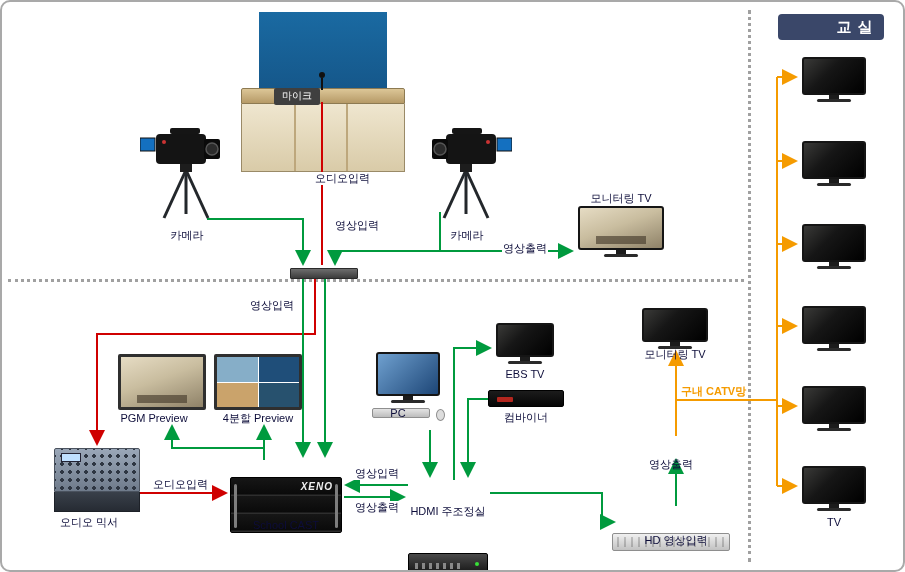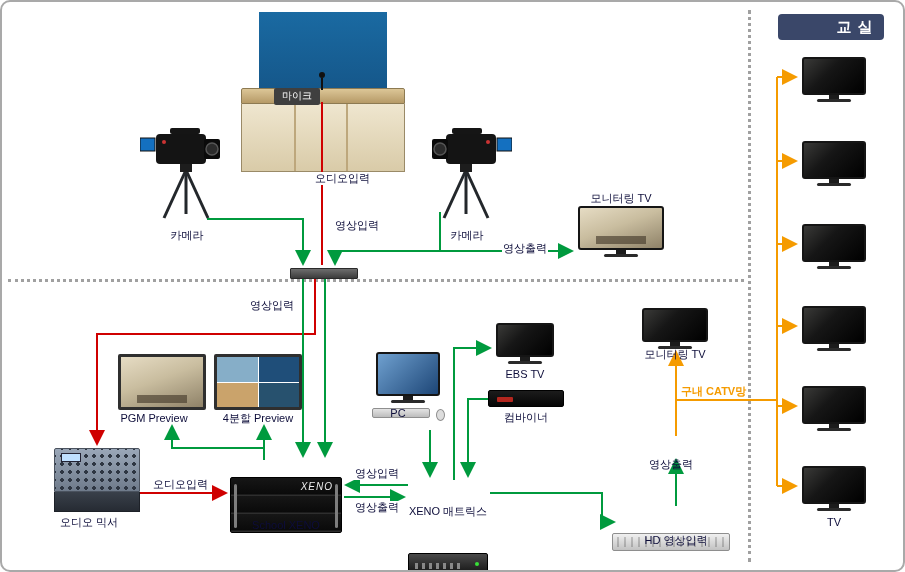--- a/index.html
+++ b/index.html
@@ -47,21 +47,21 @@
   .mouse{background:#ddd;border:1px solid #8f8f8f;border-radius:50%;}
   
   .mixer-top{position:relative;height:44px;border:1px solid #4a525e;border-radius:2px 2px 0 0;
     background:linear-gradient(180deg,#9aa7b8,#6f7b8b);
     background-image:radial-gradient(circle,#2e3642 1.6px,rgba(0,0,0,0) 2px),linear-gradient(180deg,#9aa7b8,#6f7b8b);
     background-size:8px 8px,100% 100%;background-position:3px 3px,0 0;}
   .mixer-screen{position:absolute;top:4px;left:6px;width:20px;height:9px;background:#bfe0ff;border:1px solid #223;}
   .mixer-body{height:20px;background:linear-gradient(180deg,#39404a,#262b33);border:1px solid #1d2128;border-top:none;}
   .server{position:relative;background:repeating-linear-gradient(180deg,#161616 0px,#0a0a0a 16px,#2e2e2e 17px,#2e2e2e 18px);
     border:1px solid #000;border-radius:2px;}
-  .server-brand{position:absolute;top:3px;right:8px;color:#eee;font-size:10px;font-weight:normal;font-style:italic;letter-spacing:1px;}
+  .server-brand{position:absolute;top:3px;right:8px;color:#eee;font-size:10px;font-weight:bold;font-style:italic;letter-spacing:1px;}
   .server-handle{position:absolute;width:3px;height:44px;top:6px;background:#7d7d7d;border-radius:2px;}
   .matrix{position:relative;background:linear-gradient(180deg,#4a4a4a,#141414);border:1px solid #000;border-radius:2px;}
   .matrix::after{content:"";position:absolute;left:6px;right:26px;bottom:5px;height:6px;
     background:repeating-linear-gradient(90deg,#888 0 3px,transparent 3px 7px);}
   .matrix::before{content:"";position:absolute;right:8px;top:8px;width:4px;height:4px;border-radius:50%;background:#38e038;}
   .settop{position:relative;background:linear-gradient(180deg,#1c1c1c,#050505);border:1px solid #000;border-radius:2px;}
   .settop::after{content:"";position:absolute;left:8px;top:6px;width:16px;height:5px;background:#b3261e;border-radius:1px;}
   .combiner{position:relative;background:linear-gradient(180deg,#f0f0f0,#c2c2c2);border:1px solid #8e8e8e;border-radius:2px;}
   .combiner::after{content:"";position:absolute;left:4px;right:4px;top:3px;bottom:3px;
     background:repeating-linear-gradient(90deg,rgba(0,0,0,.18) 0 2px,transparent 2px 7px);}
@@ -225,27 +225,27 @@
     <div class="mixer-body"></div>
   </div>
   <div class="lbl" style="left:36px;top:514px;width:102px;">오디오 믹서</div>
   <div class="lbl sig" style="left:150px;top:476px;">오디오입력</div>
 
   <div class="dev server" style="left:228px;top:458px;width:112px;height:56px;">
     <div class="server-brand">XENO</div>
     <div class="server-handle" style="left:3px;"></div>
     <div class="server-handle" style="right:3px;"></div>
   </div>
-  <div class="lbl" style="left:234px;top:517px;width:100px;">School XENO</div>
+  <div class="lbl" style="left:234px;top:517px;width:100px;">School CAST</div>
 
   <div class="lbl sig" style="left:352px;top:465px;">영상입력</div>
   <div class="lbl sig" style="left:352px;top:499px;">영상출력</div>
 
   <div class="dev matrix" style="left:406px;top:478px;width:80px;height:22px;"></div>
-  <div class="lbl" style="left:398px;top:503px;width:96px;">XENO 매트릭스</div>
+  <div class="lbl" style="left:398px;top:503px;width:96px;">HDMI 주조정실</div>
 
   <div class="dev" style="left:640px;top:306px;width:66px;">
     <div class="tv-screen" style="height:34px;"></div>
     <div class="tv-neck"></div>
     <div class="tv-base"></div>
   </div>
   <div class="lbl" style="left:628px;top:346px;width:90px;">모니터링 TV</div>
 
   <div class="lbl sig" style="left:678px;top:383px;color:var(--catv-line);font-weight:bold;">구내 CATV망</div>
 

